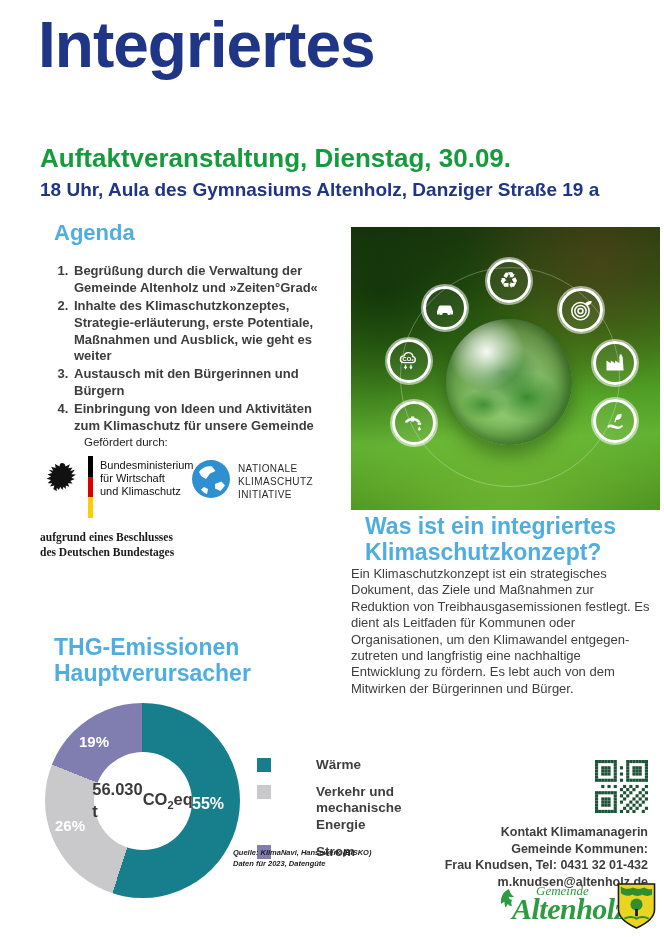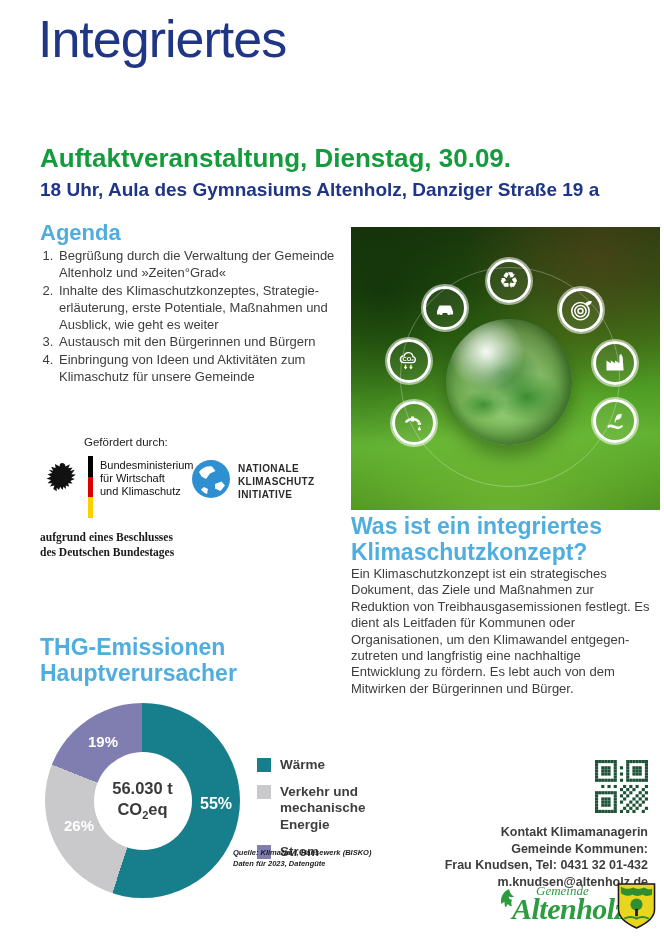--- a/index.html
+++ b/index.html
@@ -3,42 +3,42 @@
 <meta charset="utf-8">
 <style>
   html,body{margin:0;padding:0;background:#e8e8e8;}
   .poster{
     position:relative;width:664px;height:937px;background:#fff;margin:0 auto;
     font-family:"Liberation Sans", sans-serif;overflow:hidden;color:var(--text,#3d3d3d);
   }
   .abs{position:absolute;}
 
   
-  .title{left:38px;top:12px;font-size:52px;line-height:1.04;font-weight:normal;
+  .title{left:38px;top:12px;font-size:64px;line-height:1.04;font-weight:bold;
     color:var(--navy,#1f3585);letter-spacing:-1px;}
   .subtitle{left:40px;top:143px;font-size:26px;font-weight:bold;color:var(--green,#149c3c);}
   .location{left:40px;top:179px;font-size:19px;font-weight:bold;color:var(--navy,#1f3585);}
 
   
-  .h-blue{font-weight:bold;color:var(--light-blue,#4faedf);}
+  .h-blue{font-weight:bold;color:var(--light-blue,#4faedf);margin-left:14px;}
   .agenda-h{left:40px;top:220px;font-size:22px;}
   .agenda-list{left:40px;top:248px;width:308px;font-size:13px;line-height:1.3;}
-  .agenda-list ol{margin:0;padding-left:17px;}
+  .agenda-list ol{margin:15px;padding-left:17px;font-weight:bold;}
   .agenda-list li{margin:0 0 1px 0;padding-left:2px;}
 
   
   .funding-label{left:40px;top:436px;font-size:11.5px;color:#222;margin-left:44px;}
   .bmwk{left:40px;top:456px;width:150px;height:64px;}
   .bmwk-eagle{position:absolute;left:0;top:2px;}
   .flag-bar{position:absolute;left:48px;top:0;width:5px;height:62px;}
   .flag-bar div{width:5px;height:20.6px;}
   .bmwk-text{position:absolute;left:60px;top:3px;font-size:11px;line-height:1.2;color:#111;}
   .nki{left:190px;top:458px;width:150px;height:50px;}
   .nki-globe{position:absolute;left:0;top:0;}
-  .nki-text{position:absolute;left:48px;top:4px;font-size:10px;font-weight:bold;
+  .nki-text{position:absolute;left:48px;top:4px;font-size:10px;font-weight:normal;
     letter-spacing:.4px;line-height:1.3;color:#2b2b2b;}
   .funding-note{left:40px;top:530px;font-family:"Liberation Serif",serif;font-size:11.5px;
     font-weight:bold;line-height:1.3;color:#1a1a1a;}
 
   
   .photo{left:351px;top:227px;width:309px;height:283px;overflow:hidden;
     background:
       radial-gradient(circle at 80% 12%, rgba(96,64,30,.55), rgba(96,64,30,0) 38%),
       radial-gradient(circle at 10% 22%, rgba(10,40,8,.65), rgba(10,40,8,0) 45%),
       radial-gradient(circle at 50% 108%, rgba(130,200,60,.65), rgba(130,200,60,0) 55%),
@@ -63,29 +63,29 @@
   .recycle-glyph{font-family:"DejaVu Sans",sans-serif;font-size:22px;line-height:1;}
 
   
   .concept-h{left:351px;top:514px;font-size:23px;line-height:1.12;}
   .concept-body{left:351px;top:566px;width:302px;font-size:13px;line-height:1.26;}
 
   
   .thg-h{left:40px;top:635px;font-size:23px;line-height:1.12;}
   .donut{left:45px;top:703px;width:195px;height:195px;border-radius:50%;}
   .donut-hole{position:absolute;left:48.5px;top:48.5px;width:98px;height:98px;border-radius:50%;
-    background:#fff;display:flex;flex-direction:column;align-items:center;justify-content:center;
+    background:#fff;display:flex;flex-direction:row;align-items:center;justify-content:center;
     font-weight:bold;font-size:16.5px;color:#3a3a3a;line-height:1.3;}
   .donut-hole sub{font-size:11px;}
-  .pct{position:absolute;width:48px;text-align:center;color:#fff;font-weight:bold;font-size:15px;}
+  .pct{position:absolute;width:48px;text-align:left;color:#fff;font-weight:bold;font-size:15px;}
   .pct-0{left:147px;top:92px;font-size:16px;}
   .pct-1{left:10px;top:114px;}
   .pct-2{left:34px;top:30px;}
   .legend{left:257px;top:757px;width:150px;font-size:13.5px;font-weight:bold;color:#3e3e3e;}
-  .legend-item{display:flex;margin-bottom:11px;line-height:1.2;}
+  .legend-item{display:flex;margin-bottom:11px;line-height:1.2;gap:36px;}
   .swatch{flex:0 0 14px;width:14px;height:14px;margin:1px 9px 0 0;}
   .chart-source{left:233px;top:848px;width:140px;font-size:7.5px;font-style:italic;
     font-weight:bold;line-height:1.4;color:#1d1d1d;}
 
   
   .qr{left:595px;top:760px;width:53px;height:53px;}
   .contact{left:420px;top:824px;width:228px;text-align:right;font-size:12.5px;
     font-weight:bold;line-height:1.32;color:#3e3e3e;}
 
   

